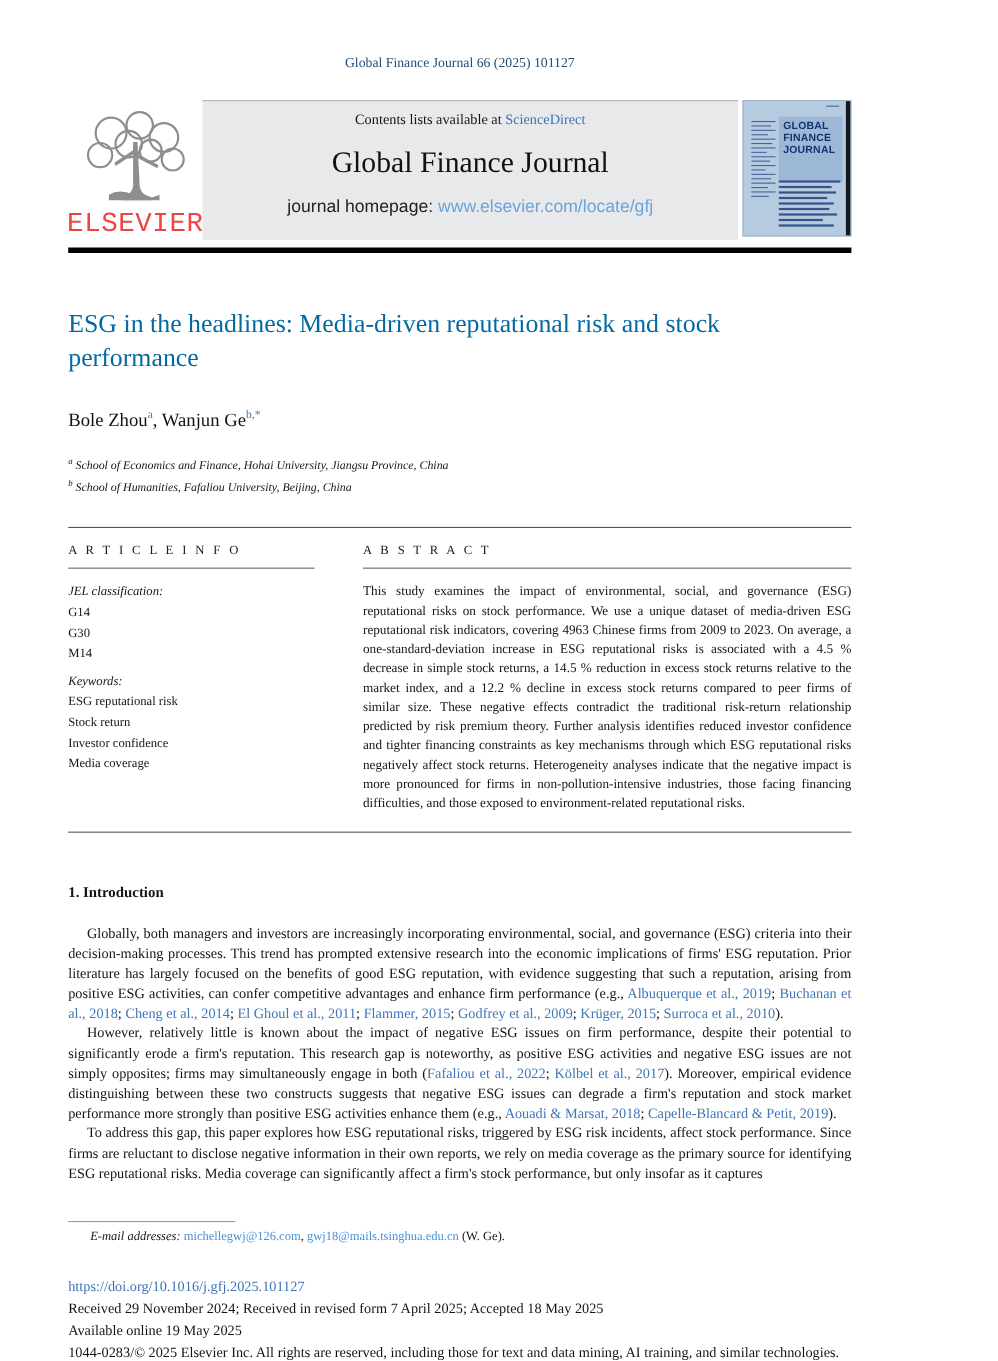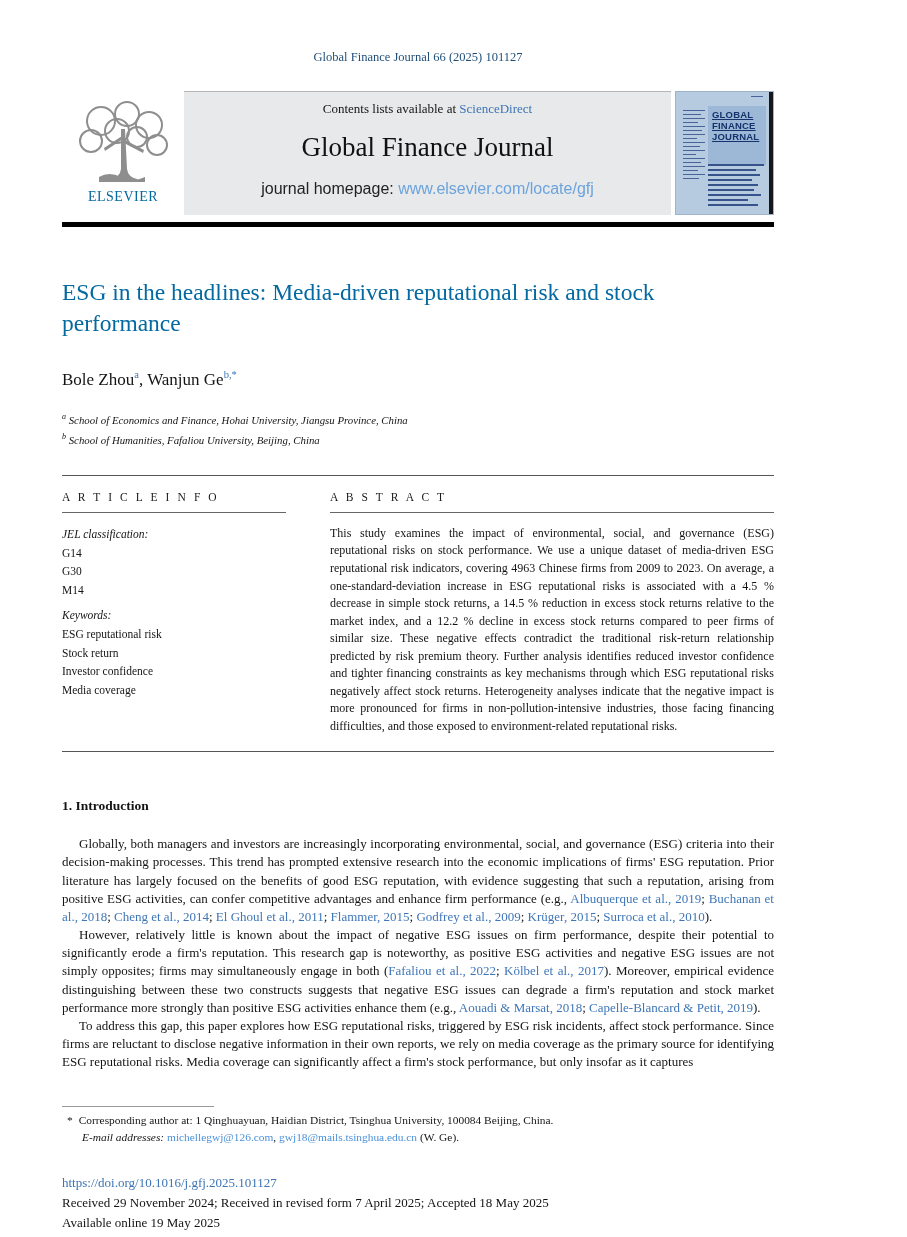--- a/index.html
+++ b/index.html
@@ -8,33 +8,33 @@
   .page { position:relative; width:836px; height:1237px; overflow:hidden; }
   .content { padding:0 62px; }
 
   
   .head-cite { padding-top:50px; text-align:center; font-size:12.5px; color:#1f4e79; }
 
   
   .banner { margin-top:26px; display:flex; align-items:stretch; }
   .logo-box { width:122px; background:#fff; display:flex; flex-direction:column; align-items:center; justify-content:flex-start; padding-top:8px; }
   .logo-tree { width:104px; height:88px; }
-  .logo-word { font-family:Liberation Serif, serif; font-size:14px; color:#0369a1; letter-spacing:0.5px; margin-top:2px; }
+  .logo-word { font-family:Liberation Mono, monospace; font-size:25px; color:#ef4444; letter-spacing:0.5px; margin-top:2px; }
   .gray-box { flex:1; background:#e8e9eb; border-top:1px solid #b5b5b5; text-align:center; padding:9px 8px 10px; margin-right:4px; }
   .contents-line { font-size:13px; color:#141414; }
   .sd-link { color:#3d74b5; }
   .journal-name { font-size:27px; margin:15px 0 17px; color:#111; }
   .homepage-line { font-family:"Liberation Sans", sans-serif; font-size:16px; color:#222; }
   .hp-url { color:#6ba3dc; }
   .cover { width:99px; height:124px; background:#b6cbe0; position:relative; border:1px solid #9fb4c9; }
   .cover::after { content:""; position:absolute; top:0; right:0; width:4px; height:100%; background:#15171c; }
   .cover-lines { position:absolute; left:7px; top:18px; width:22px; }
   .cover-lines div { height:1px; background:#48639a; margin-bottom:3px; }
   .cover-title { position:absolute; left:32px; top:14px; width:58px; background:#9cb8d6; padding:4px 3px 22px 4px; }
-  .cover-title div { font-family:"Liberation Sans", sans-serif; font-weight:bold; font-size:9.5px; line-height:1.15; color:#14326b; letter-spacing:0.2px;text-decoration:underline; }
+  .cover-title div { font-family:"Liberation Sans", sans-serif; font-weight:bold; font-size:9.5px; line-height:1.15; color:#14326b; letter-spacing:0.2px; }
   .cover-bottom { position:absolute; left:32px; top:72px; width:56px; }
   .cover-bottom div { height:1.5px; background:#37538c; margin-bottom:3.5px; }
   .corner-mark { position:absolute; right:10px; top:4px; width:12px; height:1px; background:#48639a; }
 
   .thick-rule { height:5px; background:#000; margin-top:7px; }
 
   
   .title { margin-top:50px; font-size:23.5px; line-height:1.33; max-width:625px; color:#0369a1; }
   .authors { margin-top:29px; font-size:17px; }
   .authors sup { font-size:10.5px; color:#3f76b8; }
@@ -194,23 +194,20 @@
 
     <hr class="full-rule lower">
 
     <div class="intro-head">1. Introduction</div>
     <p class="body-para first"><span>Globally, both managers and investors are increasingly incorporating environmental, social, and governance (ESG) criteria into their decision-making processes. This trend has prompted extensive research into the economic implications of firms' ESG reputation. Prior literature has largely focused on the benefits of good ESG reputation, with evidence suggesting that such a reputation, arising from positive ESG activities, can confer competitive advantages and enhance firm performance (e.g., </span><span class="cite">Albuquerque et al., 2019</span><span>; </span><span class="cite">Buchanan et al., 2018</span><span>; </span><span class="cite">Cheng et al., 2014</span><span>; </span><span class="cite">El Ghoul et al., 2011</span><span>; </span><span class="cite">Flammer, 2015</span><span>; </span><span class="cite">Godfrey et al., 2009</span><span>; </span><span class="cite">Krüger, 2015</span><span>; </span><span class="cite">Surroca et al., 2010</span><span>).</span></p>
     <p class="body-para"><span>However, relatively little is known about the impact of negative ESG issues on firm performance, despite their potential to significantly erode a firm's reputation. This research gap is noteworthy, as positive ESG activities and negative ESG issues are not simply opposites; firms may simultaneously engage in both (</span><span class="cite">Fafaliou et al., 2022</span><span>; </span><span class="cite">Kölbel et al., 2017</span><span>). Moreover, empirical evidence distinguishing between these two constructs suggests that negative ESG issues can degrade a firm's reputation and stock market performance more strongly than positive ESG activities enhance them (e.g., </span><span class="cite">Aouadi &amp; Marsat, 2018</span><span>; </span><span class="cite">Capelle-Blancard &amp; Petit, 2019</span><span>).</span></p>
     <p class="body-para"><span>To address this gap, this paper explores how ESG reputational risks, triggered by ESG risk incidents, affect stock performance. Since firms are reluctant to disclose negative information in their own reports, we rely on media coverage as the primary source for identifying ESG reputational risks. Media coverage can significantly affect a firm's stock performance, but only insofar as it captures</span></p>
 
     <div class="footnote-block">
       <hr class="fn-rule">
-      <div class="fn-line">
-        <span class="star">*</span><span>Corresponding author at: 1 Qinghuayuan, Haidian District, Tsinghua University, 100084 Beijing, China.</span>
-      </div>
       <div class="fn-line fn-email">
         <span class="fn-label">E-mail addresses:</span>
         <span class="link-lt">michellegwj@126.com</span><span>,</span>
         <span class="link-lt">gwj18@mails.tsinghua.edu.cn</span>
         <span>(W. Ge).</span>
       </div>
     </div>
 
     <div class="bottom-block">
       <div class="doi">https://doi.org/10.1016/j.gfj.2025.101127</div>

